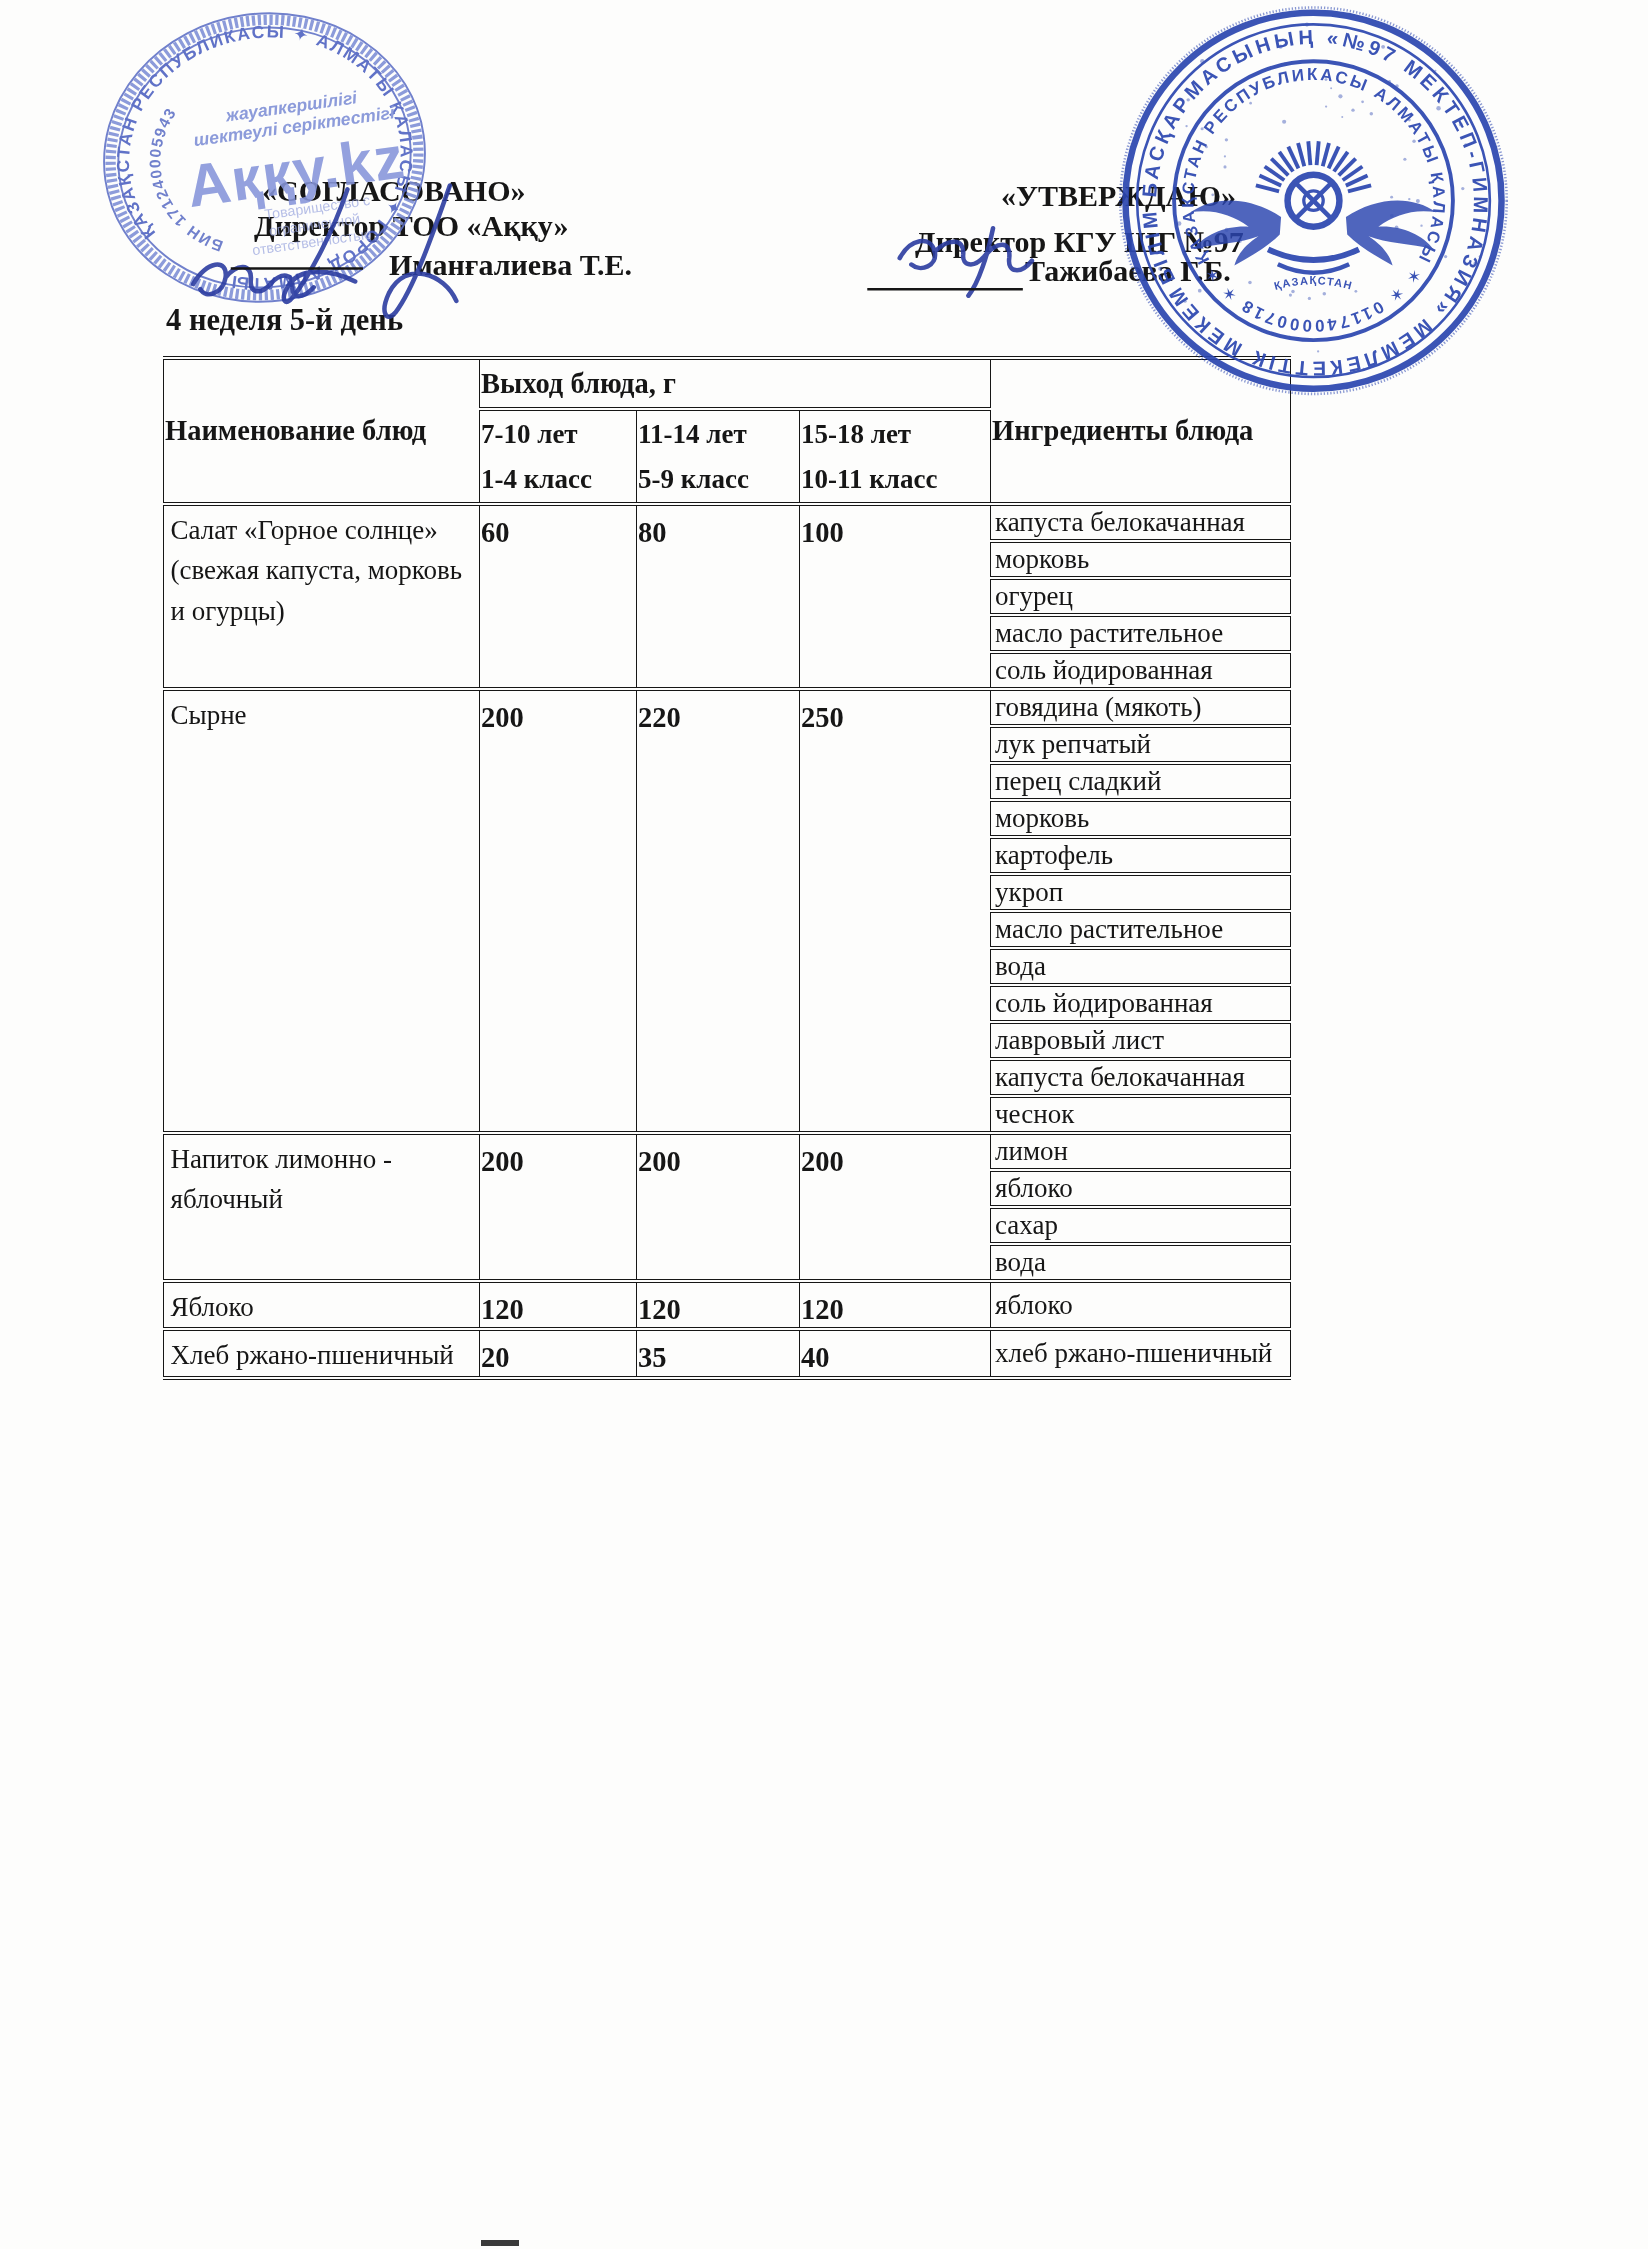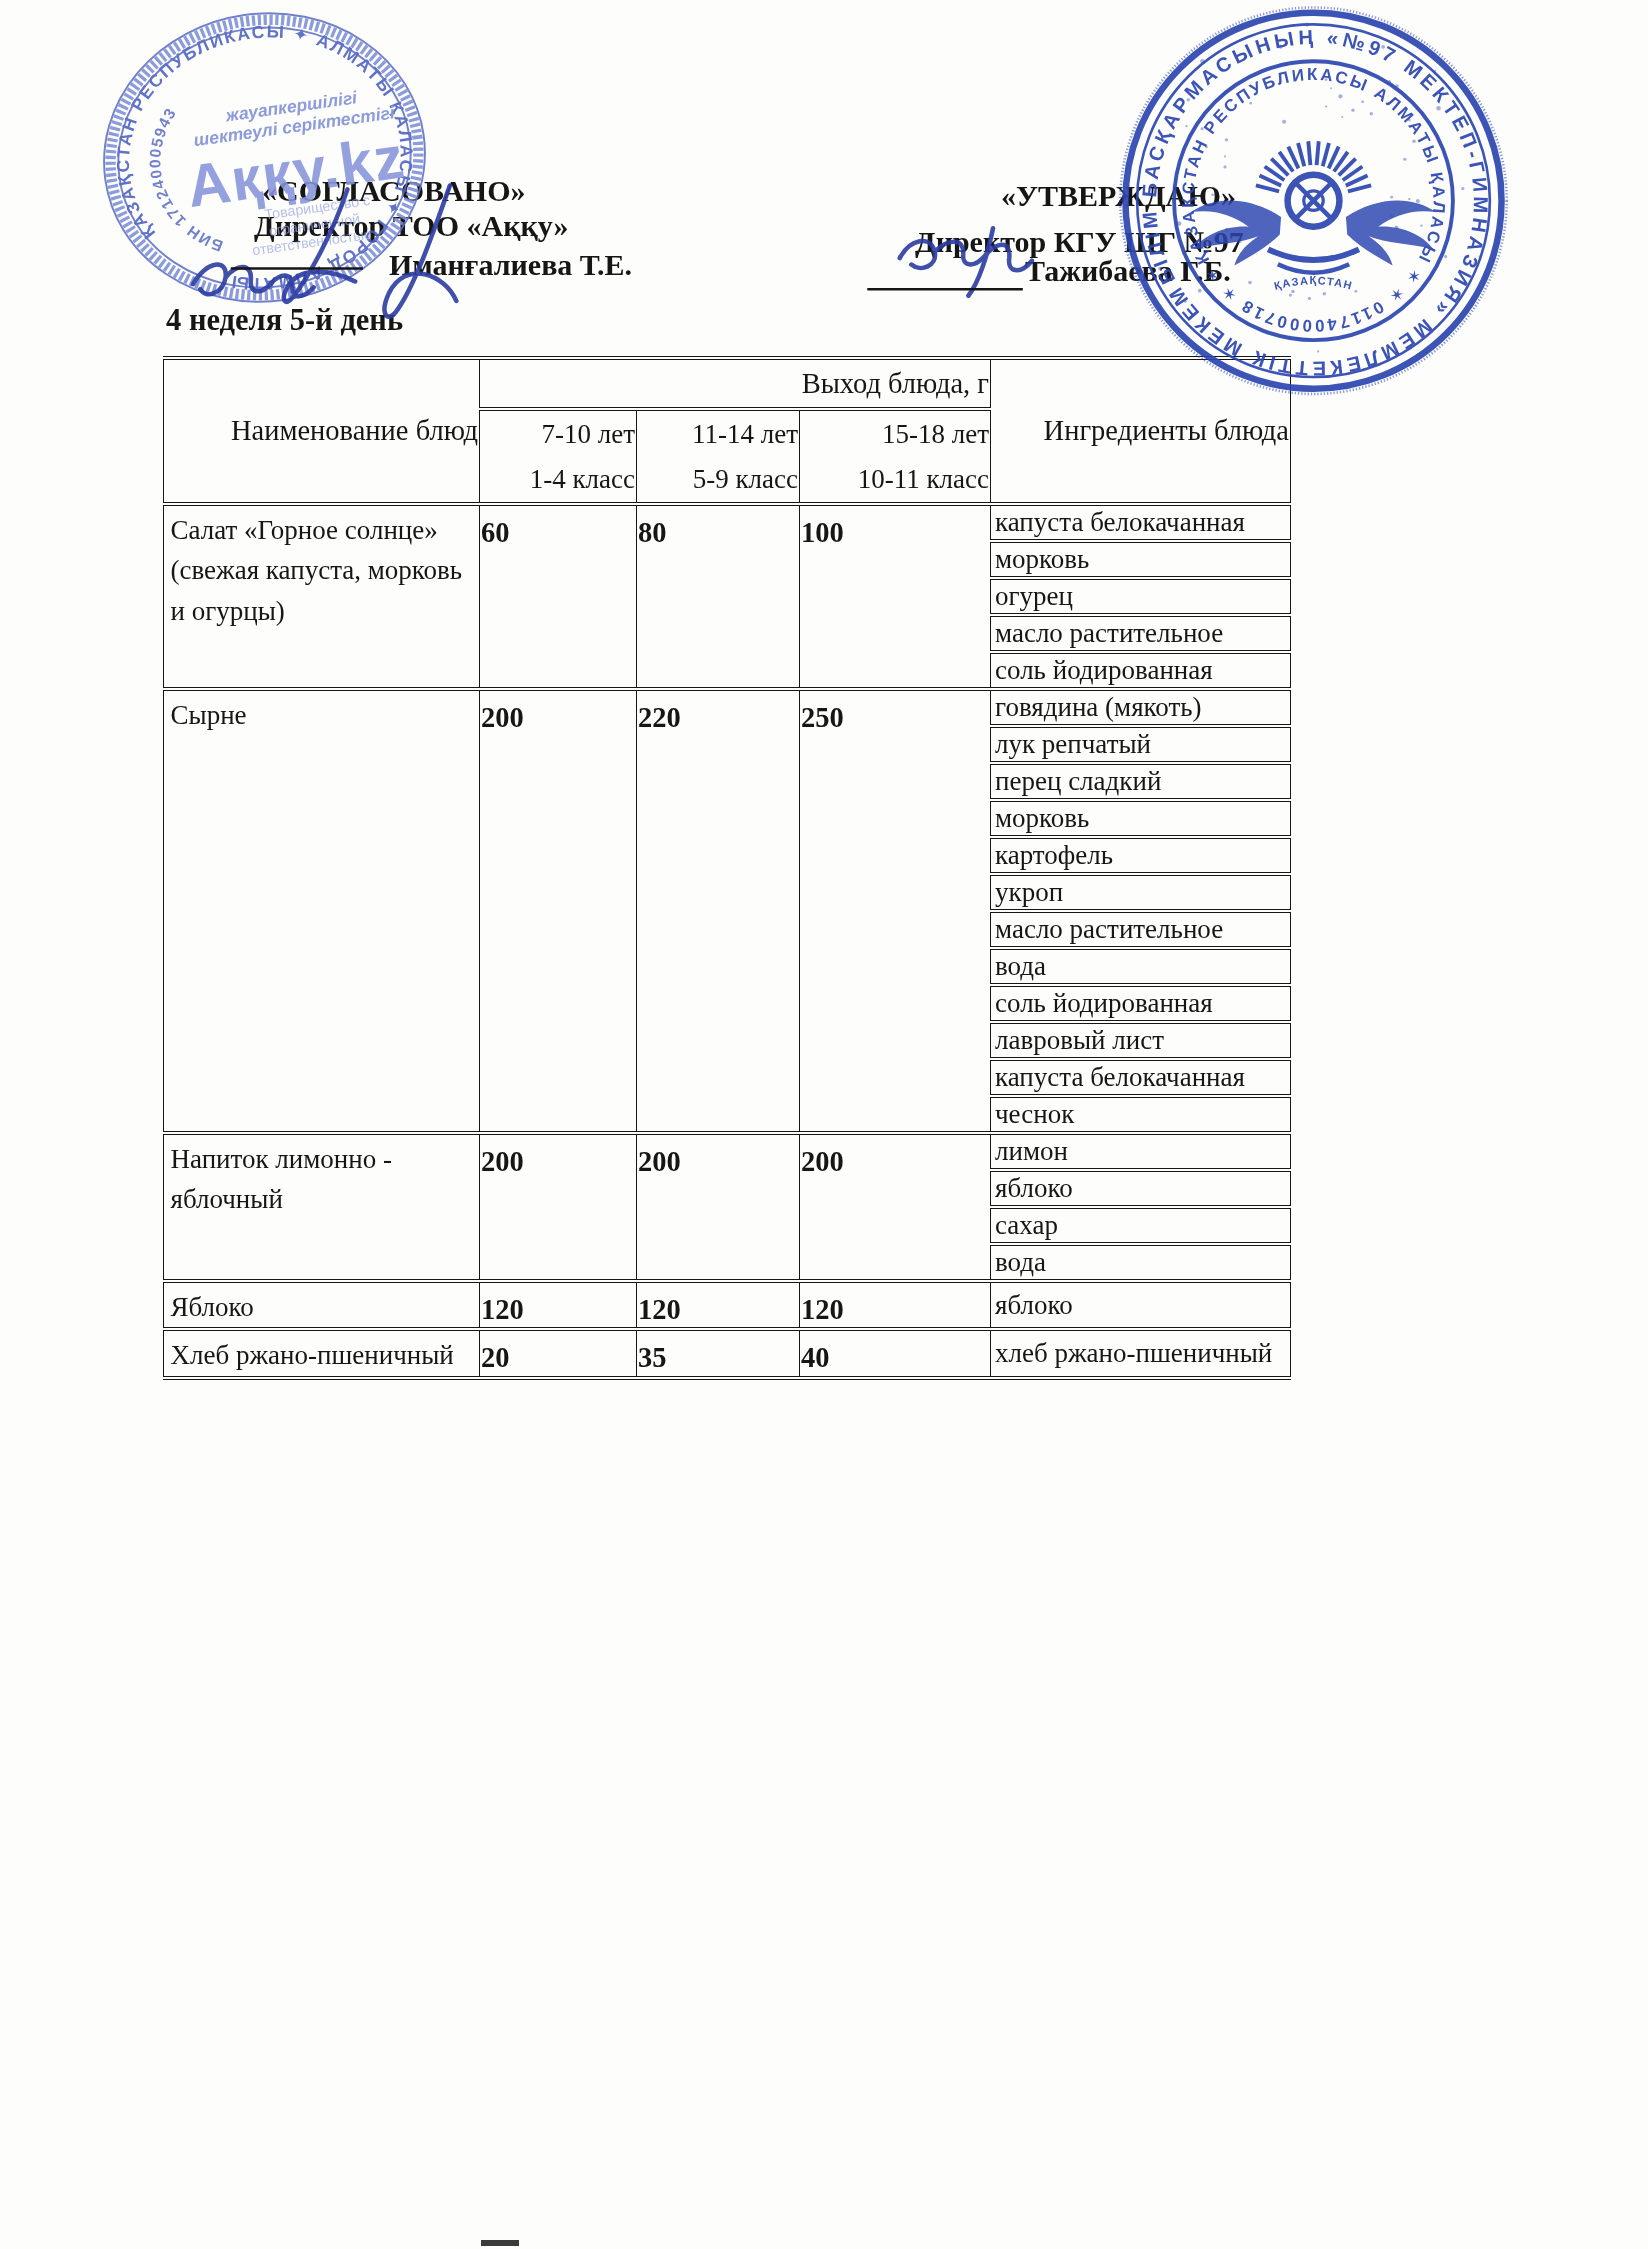--- a/index.html
+++ b/index.html
@@ -15,21 +15,21 @@
   .approved-name{left:1025px;top:254px;}
   .week-label{left:166px;top:303px;font-size:30.5px;}
   
   .menu-wrap{position:absolute;left:163px;top:356px;z-index:10;}
   table.menu{border-collapse:collapse;table-layout:fixed;width:1128px;}
   .menu col.c1{width:316px}.menu col.c2{width:157px}.menu col.c3{width:163px}
   .menu col.c4{width:191px}.menu col.c5{width:300px}
   .menu th,.menu td{border-left:1.9px solid #161616;border-right:1.9px solid #161616;
     border-top:4.5px double #161616;border-bottom:4.5px double #161616;
     background:transparent;overflow:hidden;}
-  .menu th{font-weight:normal;text-align:right;vertical-align:middle;}
+  .menu th{font-weight:bold;text-align:left;vertical-align:middle;}
   .th-dish,.th-ing{font-size:28.5px;}
   .th-group{font-size:28.5px;height:45px;}
   .th-age{font-size:27px;height:86px;line-height:1.65;}
   .dish-cell{font-size:27px;vertical-align:top;text-align:left;padding:3.9px 5.2px 0 6.5px;line-height:1.5;margin-left:44px;}
   .num-cell{font-size:28.5px;vertical-align:top;padding-top:11px;font-weight:bold;}
   .ing-cell{font-size:27px;vertical-align:middle;text-align:left;padding-left:4px;white-space:nowrap;}
   tr.d0{height:36px}tr.d1{height:34px}tr.d2{height:36px}tr.d3{height:34px}tr.d4{height:34px}
   
   .stamp{position:absolute;z-index:30;pointer-events:none;}
   .stamp-left{left:96px;top:5.2px;width:337px;height:305px;transform:rotate(-8deg);opacity:.88;}

